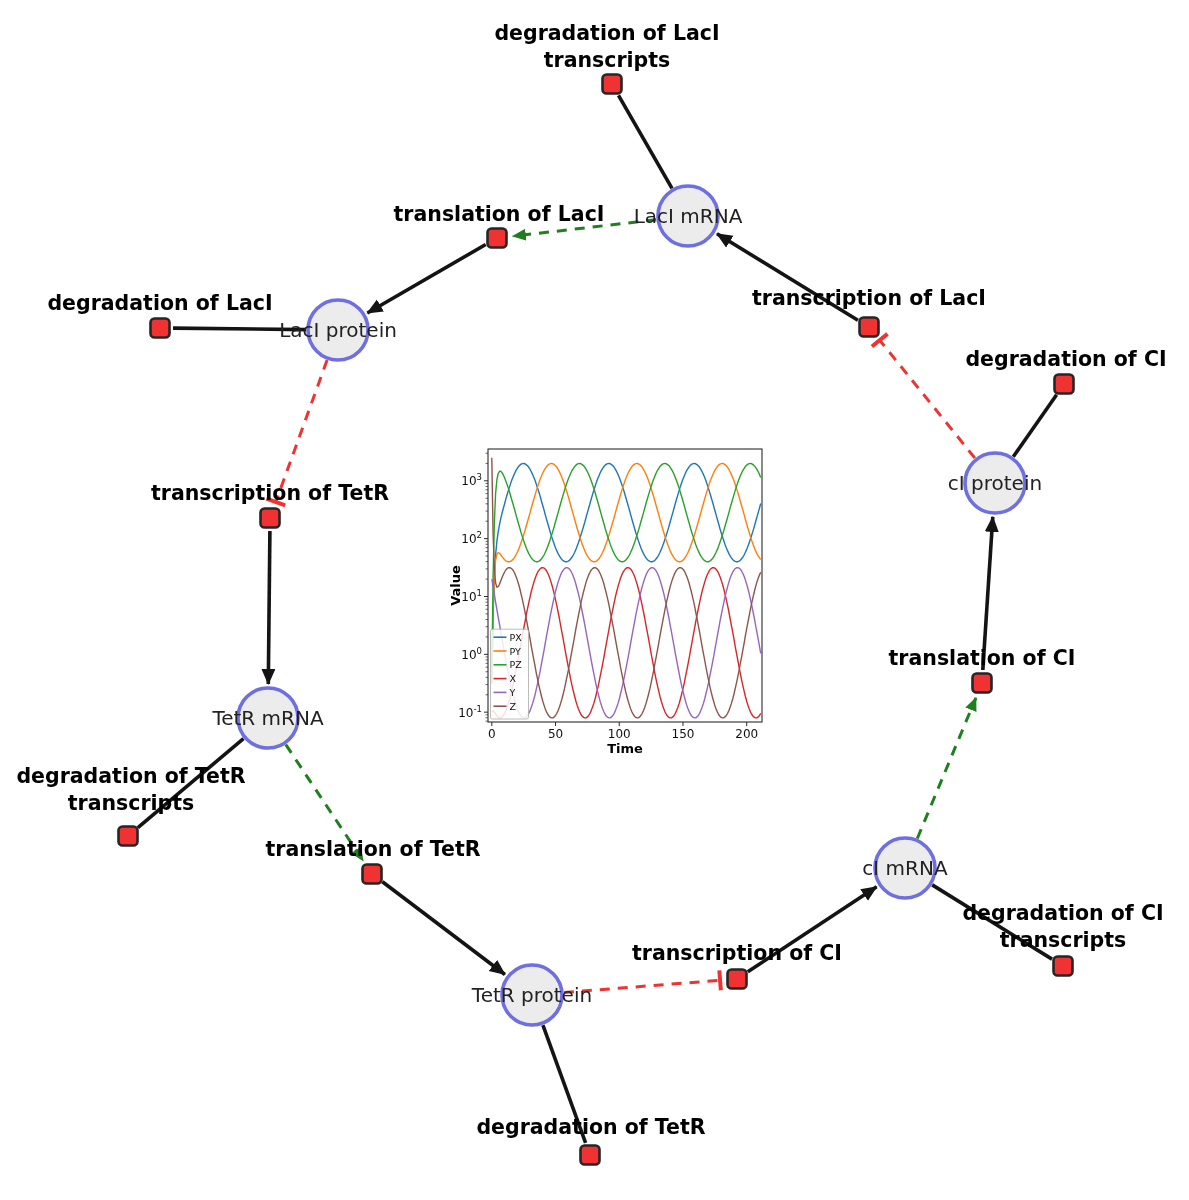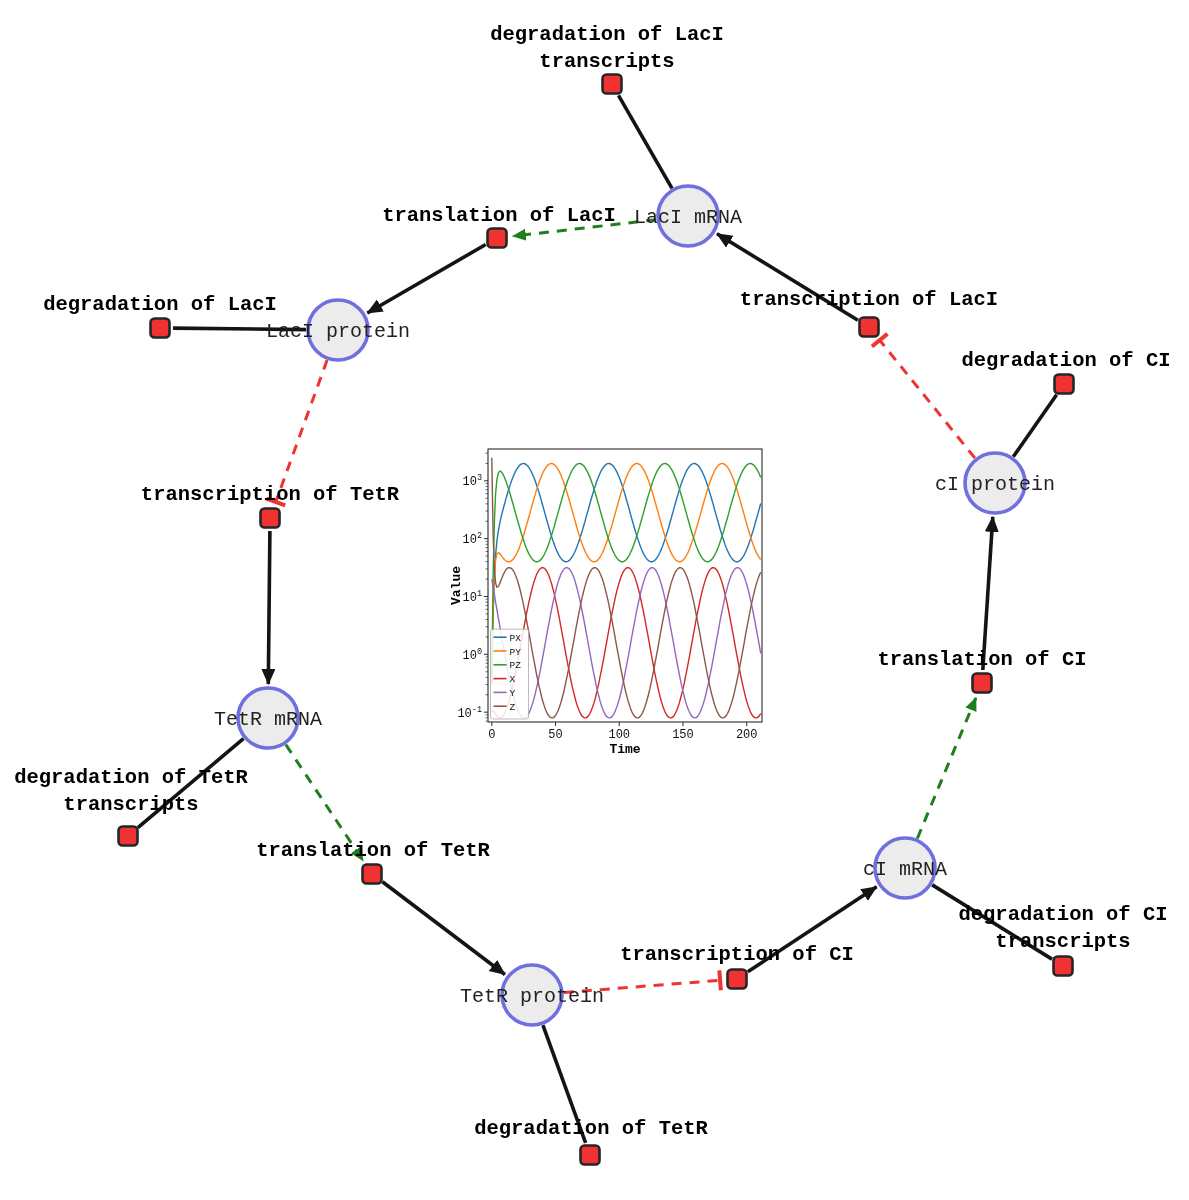--- a/index.html
+++ b/index.html
@@ -1,17 +1,17 @@
 <!DOCTYPE html>
 <html><head>
 <meta charset="utf-8">
 <style>
   html,body{margin:0;padding:0;background:#ffffff;}
   body{font-family:"DejaVu Sans","Liberation Sans",sans-serif;}
-  .stage{position:relative;width:1189px;height:1200px;background:#ffffff;overflow:hidden;font-family:Liberation Mono, monospace;}
+  .stage{position:relative;width:1189px;height:1200px;background:#ffffff;overflow:hidden;}
   svg text{user-select:none;}
 </style>
 </head>
 <body>
 
 <div class="stage">
   <svg id="diagram" width="1189" height="1200" viewBox="0 0 1189 1200">
     <defs>
       <marker id="m-arrow-black" markerUnits="userSpaceOnUse" markerWidth="18" markerHeight="16" refX="15" refY="7" orient="auto">
         <path d="M0,0 L16,7 L0,14 Z" fill="#141414"></path>

